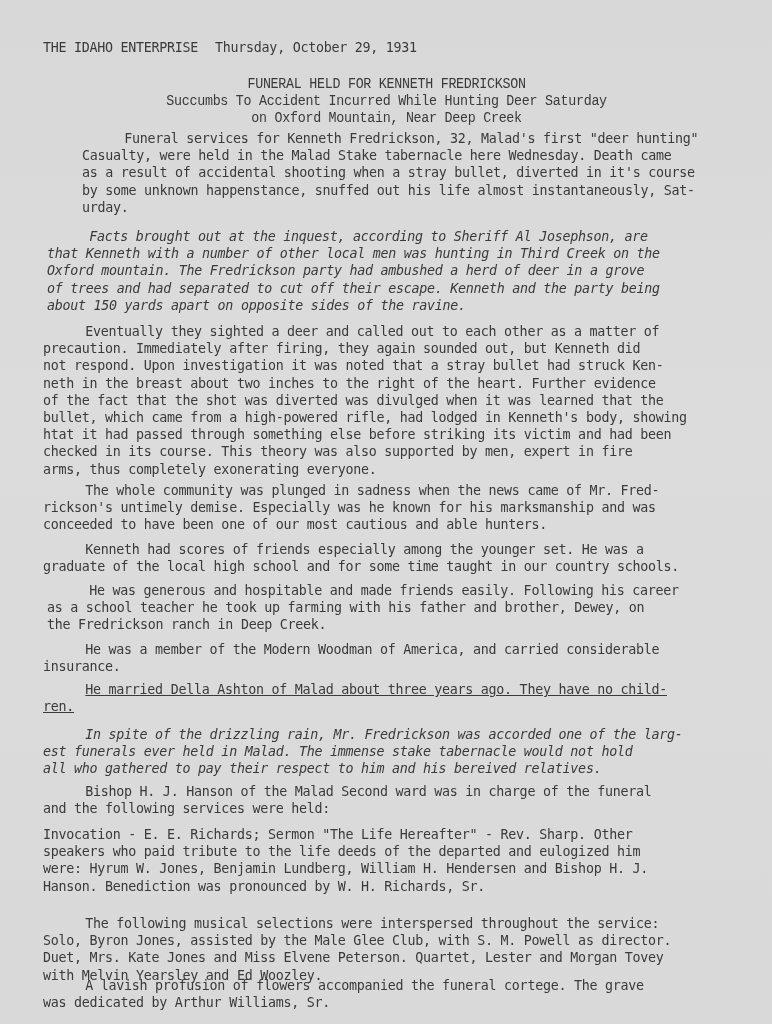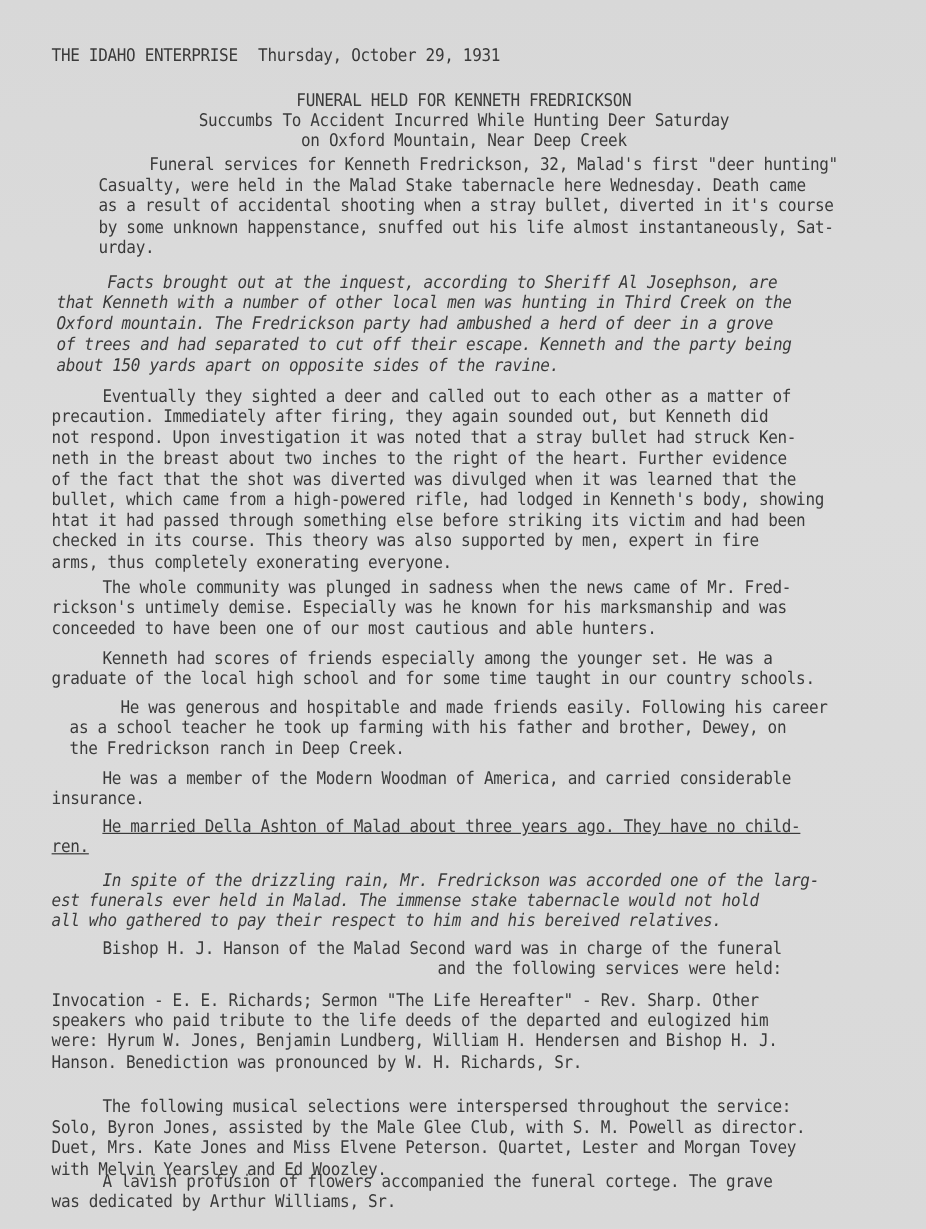--- a/index.html
+++ b/index.html
@@ -32,20 +32,21 @@
       transform-origin: left top;
       white-space: nowrap;
     }
     .masthead .paper { margin-right: 10px; }
     .headline-block {
       position: absolute;
       left: 0;
       top: 76px;
       width: 772px;
       text-align: center;
+      font-family: Liberation Mono, monospace;
     }
     .headline-block div {
       font-size: 14.5px;
       line-height: 17px;
       letter-spacing: -0.3px;
       white-space: nowrap;
       transform: scaleX(0.92);
       transform-origin: 393px top;
     }
     .body-text {
@@ -113,39 +114,39 @@
       </div>
       <div class="para" style="position: absolute; left: 0px; top: 352px;">
         <div class="line indent">The whole community was plunged in sadness when the news came of Mr. Fred-</div>
         <div class="line">rickson's untimely demise.  Especially was he known for his marksmanship and was</div>
         <div class="line">conceeded to have been one of our most cautious and able hunters.</div>
       </div>
       <div class="para" style="position: absolute; left: 0px; top: 411px;">
         <div class="line indent">Kenneth had scores of friends especially among the younger set.  He was a</div>
         <div class="line">graduate of the local high school and for some time taught in our country schools.</div>
       </div>
-      <div class="para" style="position: absolute; left: 15px; top: 452px;">
+      <div class="para" style="position: absolute; left: 4px; top: 452px;">
         <div class="line indent">He was generous and hospitable and made friends easily.  Following his career</div>
         <div class="line">as a school teacher he took up farming with his father and brother, Dewey, on</div>
         <div class="line">the Fredrickson ranch in Deep Creek.</div>
       </div>
       <div class="para" style="position: absolute; left: 0px; top: 511px;">
         <div class="line indent">He was a member of the Modern Woodman of America, and carried considerable</div>
         <div class="line">insurance.</div>
       </div>
       <div class="para" style="position: absolute; left: 0px; top: 551px; text-decoration: underline;">
         <div class="line indent">He married Della Ashton of Malad about three years ago.  They have no child-</div>
         <div class="line">ren.</div>
       </div>
       <div class="para" style="position: absolute; left: 0px; top: 596px; font-style: italic;">
         <div class="line indent">In spite of the drizzling rain, Mr. Fredrickson was accorded one of the larg-</div>
         <div class="line">est funerals ever held in Malad.  The immense stake tabernacle would not hold</div>
         <div class="line">all who gathered to pay their respect to him and his bereived relatives.</div>
       </div>
-      <div class="para" style="position: absolute; left: 0px; top: 653px; text-align: right;">
+      <div class="para" style="position: absolute; left: 0px; top: 653px;">
         <div class="line indent">Bishop H. J. Hanson of the Malad Second ward was in charge of the funeral</div>
         <div class="line">and the following services were held:</div>
       </div>
       <div class="para" style="position: absolute; left: 0px; top: 696px;">
         <div class="line">Invocation - E. E. Richards; Sermon "The Life Hereafter" - Rev. Sharp.  Other</div>
         <div class="line">speakers  who paid tribute to the life deeds of the departed and eulogized him</div>
         <div class="line">were: Hyrum W. Jones, Benjamin Lundberg, William H. Hendersen and Bishop H. J.</div>
         <div class="line">Hanson.  Benediction was pronounced by W. H. Richards, Sr.</div>
       </div>
       <div class="para" style="position: absolute; left: 0px; top: 773px; margin-top: 12px;">

